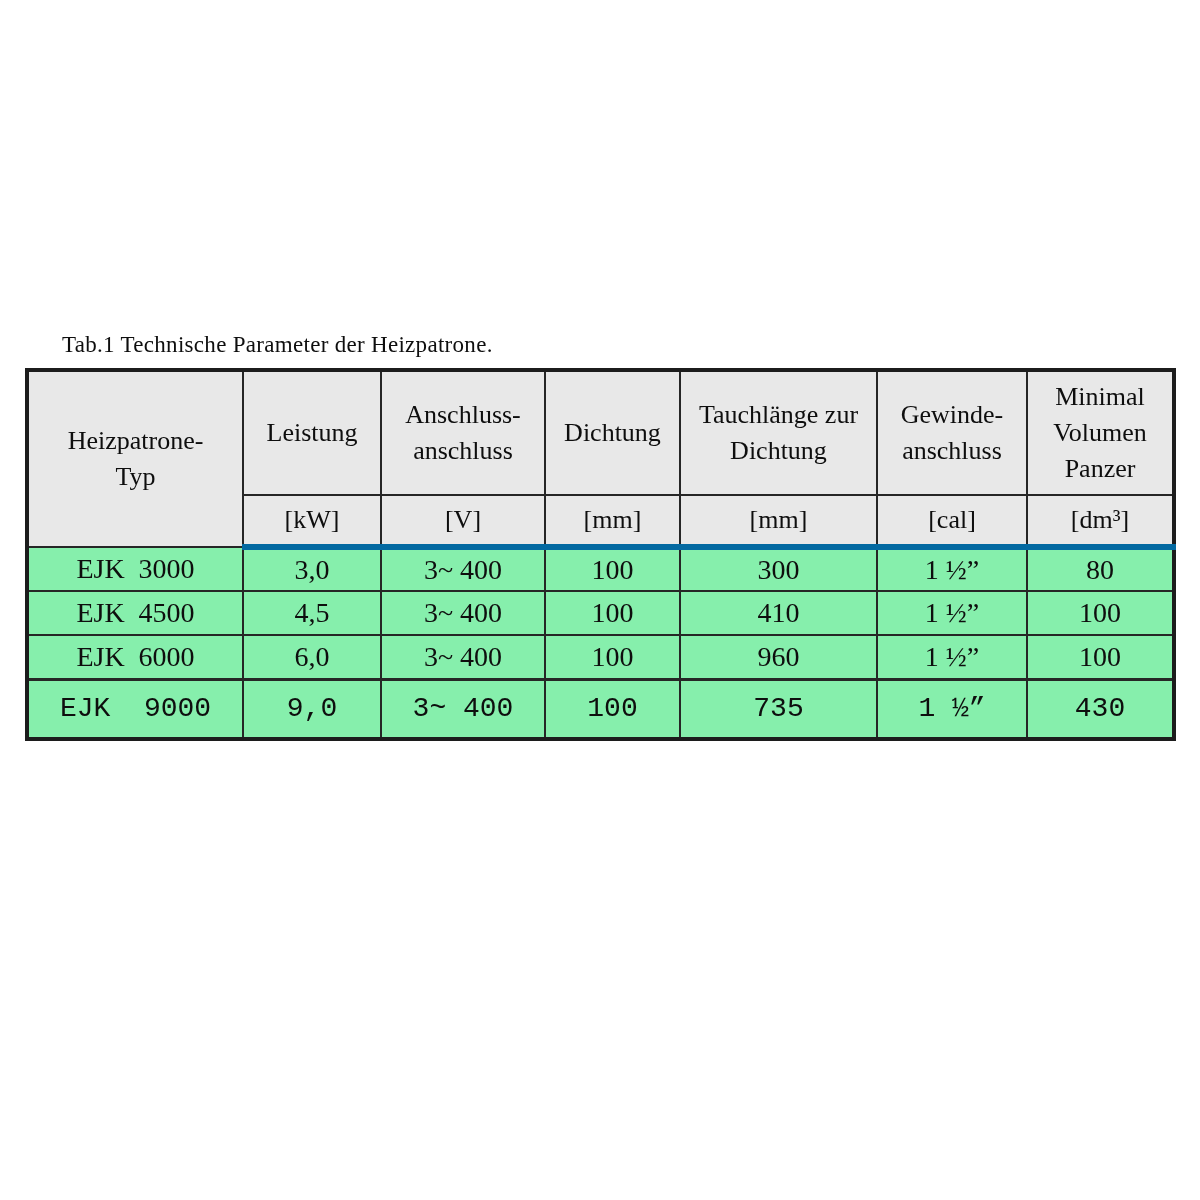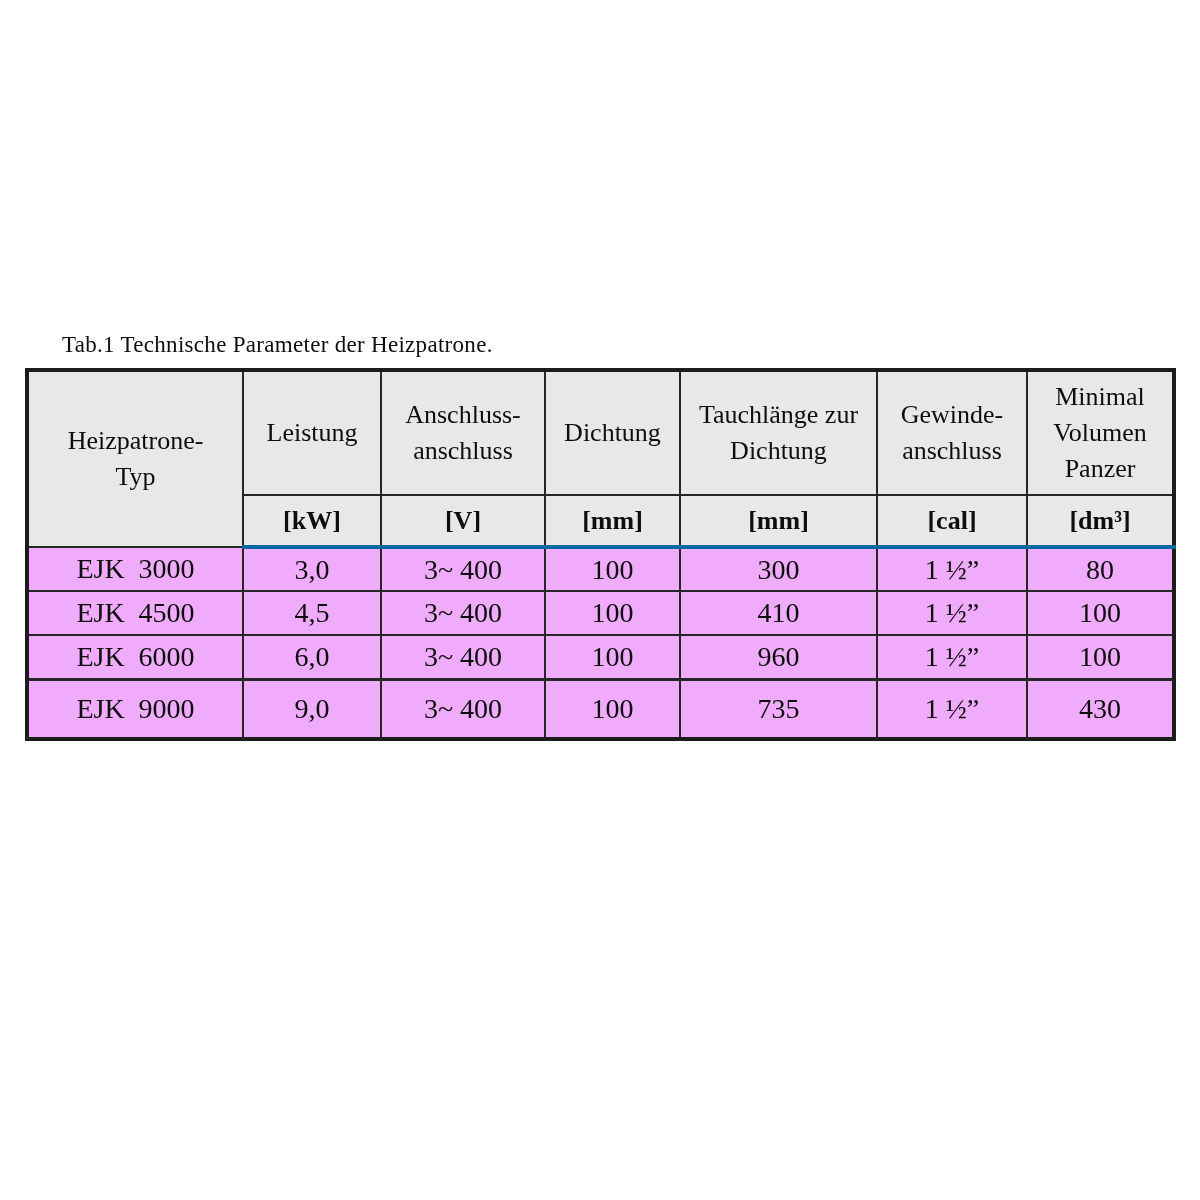--- a/index.html
+++ b/index.html
@@ -41,32 +41,32 @@
   
   tr.r-names td, tr.r-units td, td.corner {
     background: #e8e8e8;
     font-size: 26px;
     line-height: 1.38;
     white-space: pre-line;
   }
   tr.r-names { height: 125px; }
   tr.r-units { height: 52px; }
   
-  tr.r-units td { border-bottom: 4px solid #0369a1; font-weight: bold; }
+  tr.r-units td { border-bottom: 6px solid #0369a1; }
   td.corner { border-bottom: 4px solid #1c1c1c; }
   
   td.c1 { border-right: 4px solid #1c1c1c; }
   
   tr.r-data { height: 44px; }
   tr.r-data td {
-    background: #f0abfc;
+    background: #86efac;
     font-size: 28px;
     white-space: pre;
   }
-  tr.r-data.r3 { height: 60px; }
+  tr.r-data.r3 { height: 60px; font-family: Liberation Mono, monospace; }
   tr.r-data.r3 td { border-top: 3px solid #262626; }
 </style>
 </head>
 <body>
 
 <div class="caption">Tab.1 Technische Parameter der Heizpatrone.</div>
 
 <table class="params">
   <colgroup>
     <col style="width:216px">

